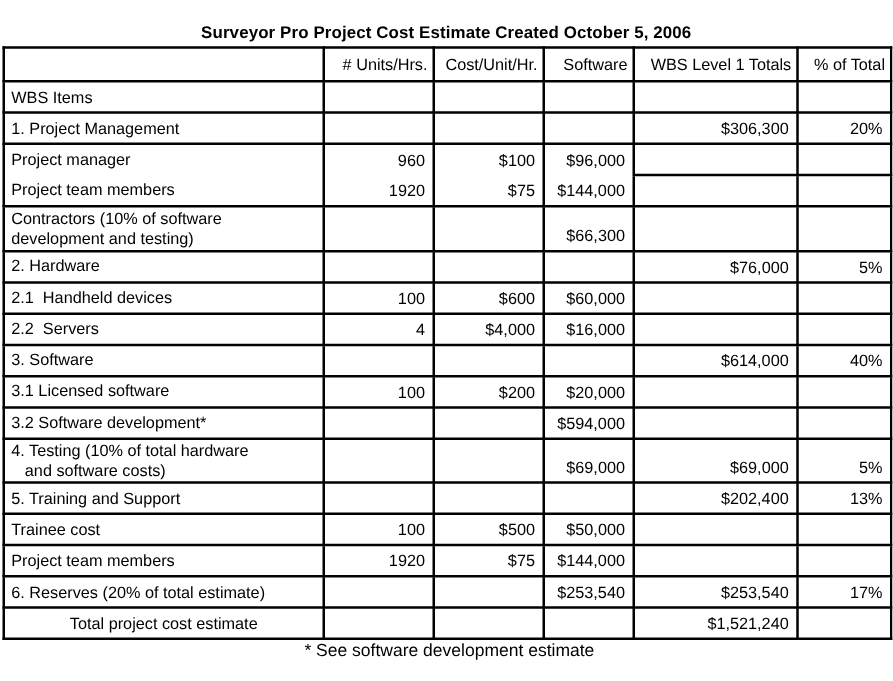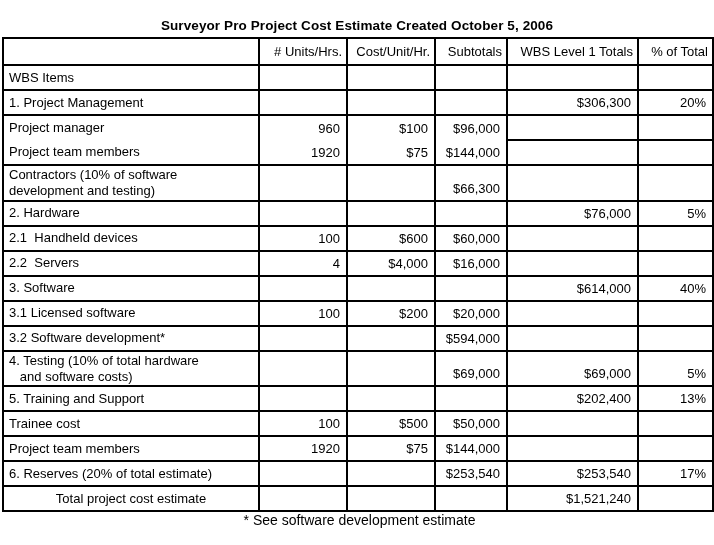--- a/index.html
+++ b/index.html
@@ -61,21 +61,21 @@
       <col style="width:88px">
     <col style="width:72px">
       <col style="width:131px">
       <col style="width:75px">
   </colgroup>
   <thead>
     <tr>
         <th></th>
         <th># Units/Hrs.</th>
         <th>Cost/Unit/Hr.</th>
-        <th>Subtotals</th>
+        <th>Software</th>
         <th>WBS Level 1 Totals</th>
         <th>% of Total</th>
       </tr>
   </thead>
   <tbody>
       <tr>
         <td class="label">WBS Items</td>
         <td class="num"></td>
         <td class="num"></td>
         <td class="num"></td>

